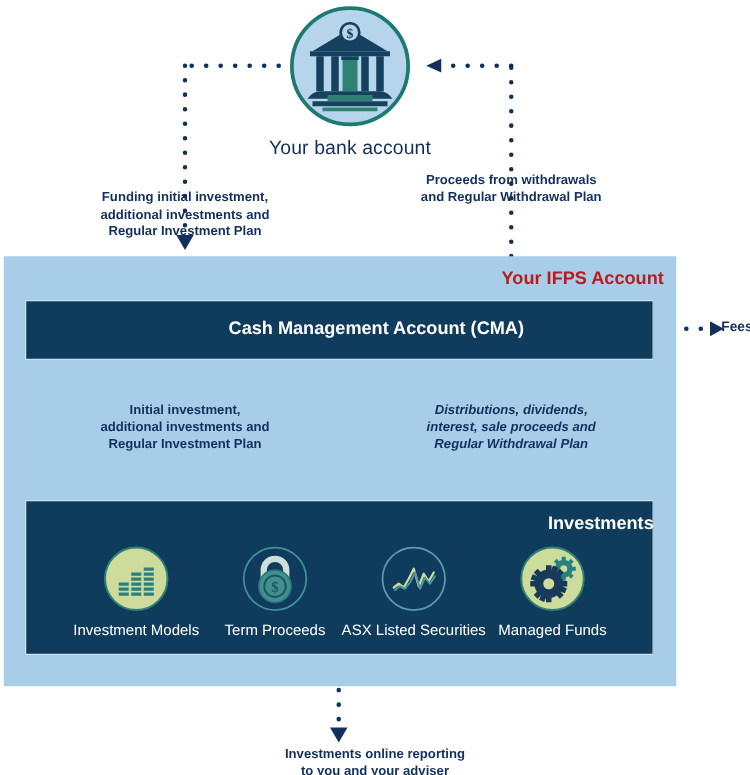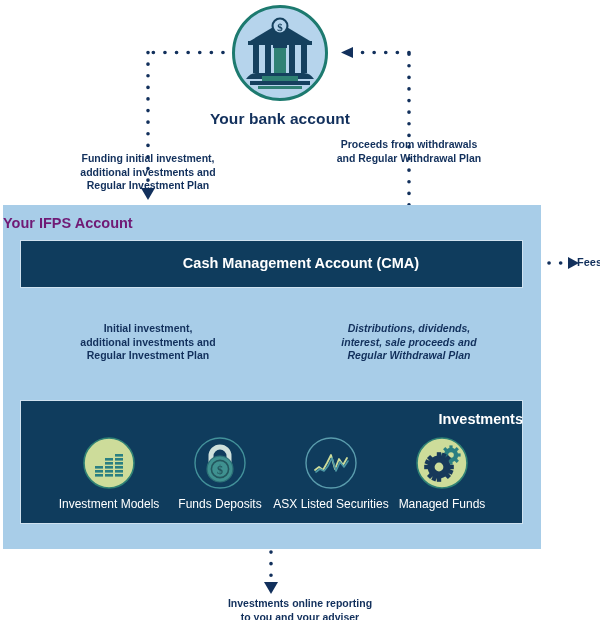--- a/index.html
+++ b/index.html
@@ -35,43 +35,43 @@
     background: #b6d4ec;
     border: 3px solid #1d7a6f;
     box-sizing: border-box;
   }
   #bank-icon-wrap svg { position: absolute; left: 0; top: 0; }
 
   
   .caption-main {
     color: #12305c;
     font-size: 15.5px;
-    font-weight: bold;
+    font-weight: normal;
     text-align: center;
     letter-spacing: 0.1px;
   }
   .flow-label {
     color: #12305c;
     font-size: 10.5px;
     font-weight: bold;
     line-height: 13.5px;
     text-align: center;
   }
 
   
   #ifps-panel {
     left: 3px; top: 205px;
     width: 538px; height: 344px;
     background: #a8cde8;
   }
   #ifps-title {
     left: 3px; top: 215px;
     width: 528px;
-    text-align: left;
-    color: #701a75;
+    text-align: right;
+    color: #b91c1c;
     font-size: 14.5px;
     font-weight: bold;
   }
   .navy-box {
     background: #0f3c5d;
     border: 1px solid #cfe2f0;
     box-sizing: border-box;
   }
   #cma-box {
     left: 20px; top: 240px;
@@ -257,21 +257,21 @@
       <svg width="54" height="54" viewBox="0 0 54 54" xmlns="http://www.w3.org/2000/svg">
         <circle cx="27" cy="27" r="25" fill="none" stroke="#43919a" stroke-width="1.4"></circle>
 
         <path d="M18 28 L18 20 A9 9 0 0 1 36 20 L36 28" fill="none" stroke="#cfe0dc" stroke-width="5" stroke-linecap="round"></path>
 
         <circle cx="27" cy="33" r="13" fill="#3f9190" stroke="#2c6f76" stroke-width="1.2"></circle>
         <circle cx="27" cy="33" r="8.6" fill="none" stroke="#23565e" stroke-width="1.6"></circle>
         <text x="27" y="37.6" font-family="'Liberation Serif', serif" font-size="12" font-weight="bold" fill="#23565e" text-anchor="middle">$</text>
       </svg>
     </div>
-    <div class="inv-label">Funds Deposits</div>
+    <div class="inv-label">Term Proceeds</div>
   </div>
 
   <div class="inv-item" style="left:269px;">
     <div class="inv-icon">
       <svg width="54" height="54" viewBox="0 0 54 54" xmlns="http://www.w3.org/2000/svg">
         <circle cx="27" cy="27" r="25" fill="none" stroke="#5a9cad" stroke-width="1.4"></circle>
         <polyline points="11,34 15,31 19,34 23,27 27,19 31,33 35,23 39,29 43,22" fill="none" stroke="#cddc9a" stroke-width="1.8" stroke-linejoin="round" stroke-linecap="round"></polyline>
         <polyline points="12,36 16,33 20,35 24,30 28,22 32,35 36,26 40,31 44,25" fill="none" stroke="#4c97a4" stroke-width="1.6" stroke-linejoin="round" stroke-linecap="round"></polyline>
       </svg>
     </div>

